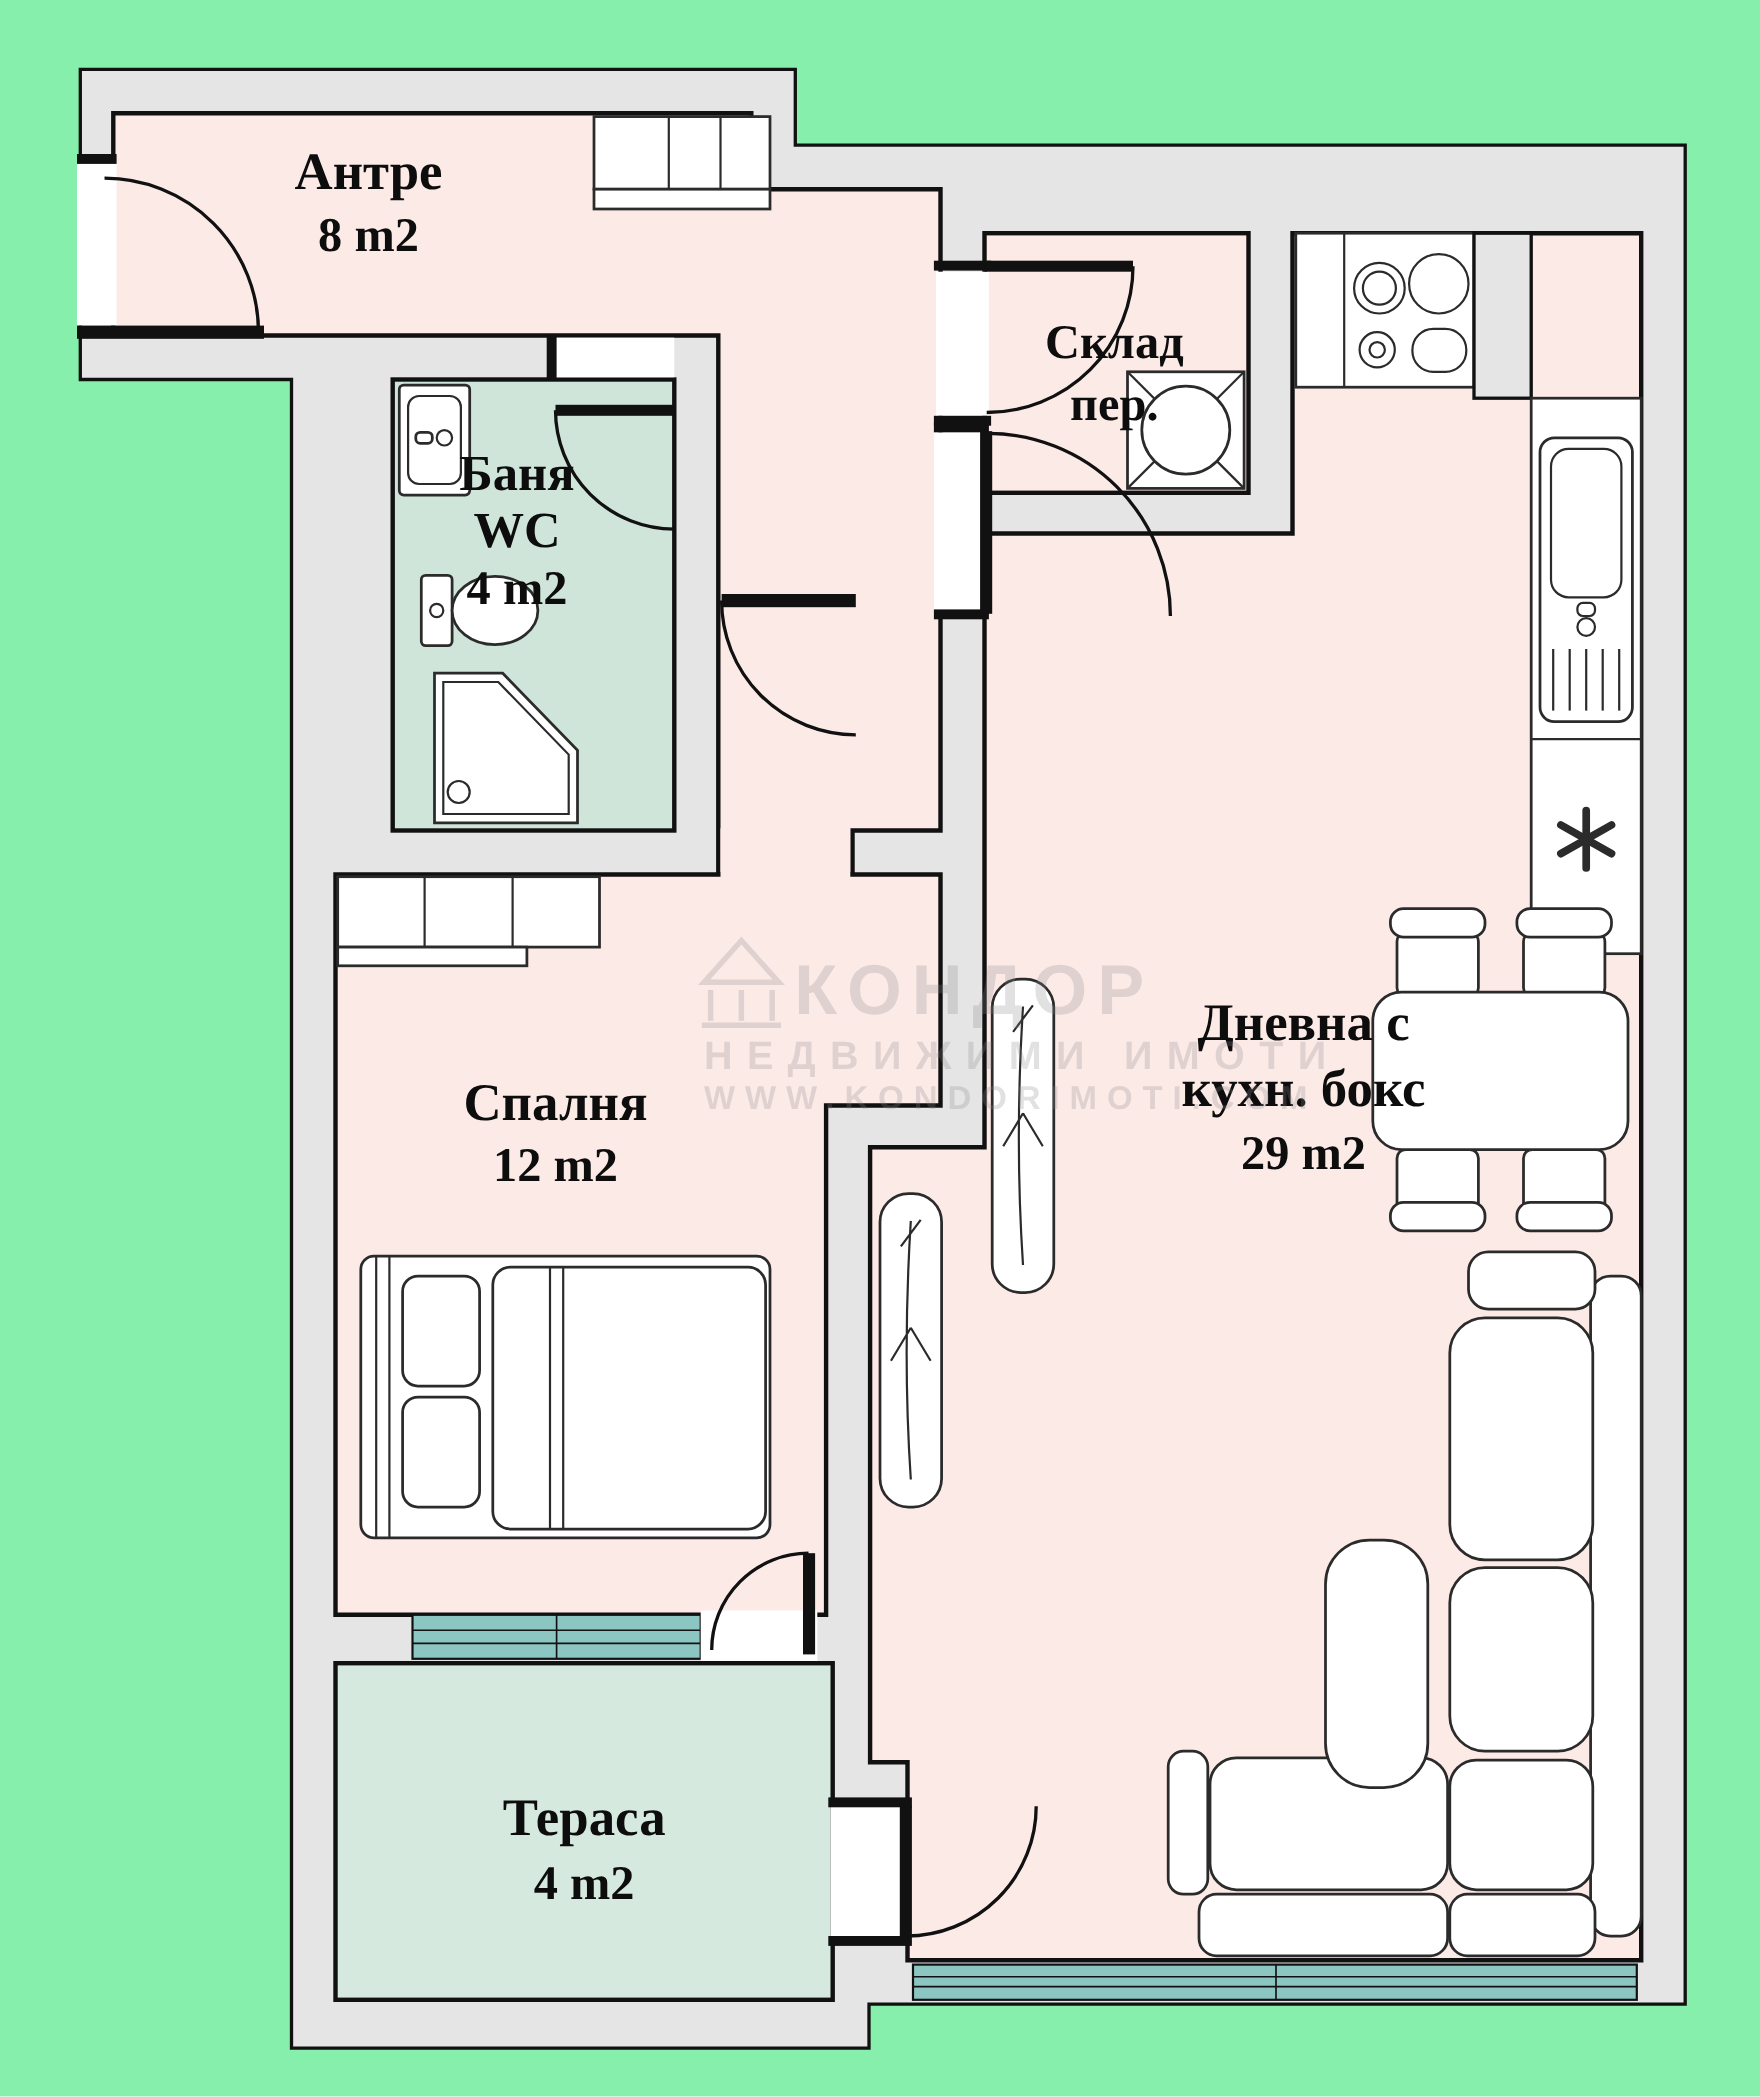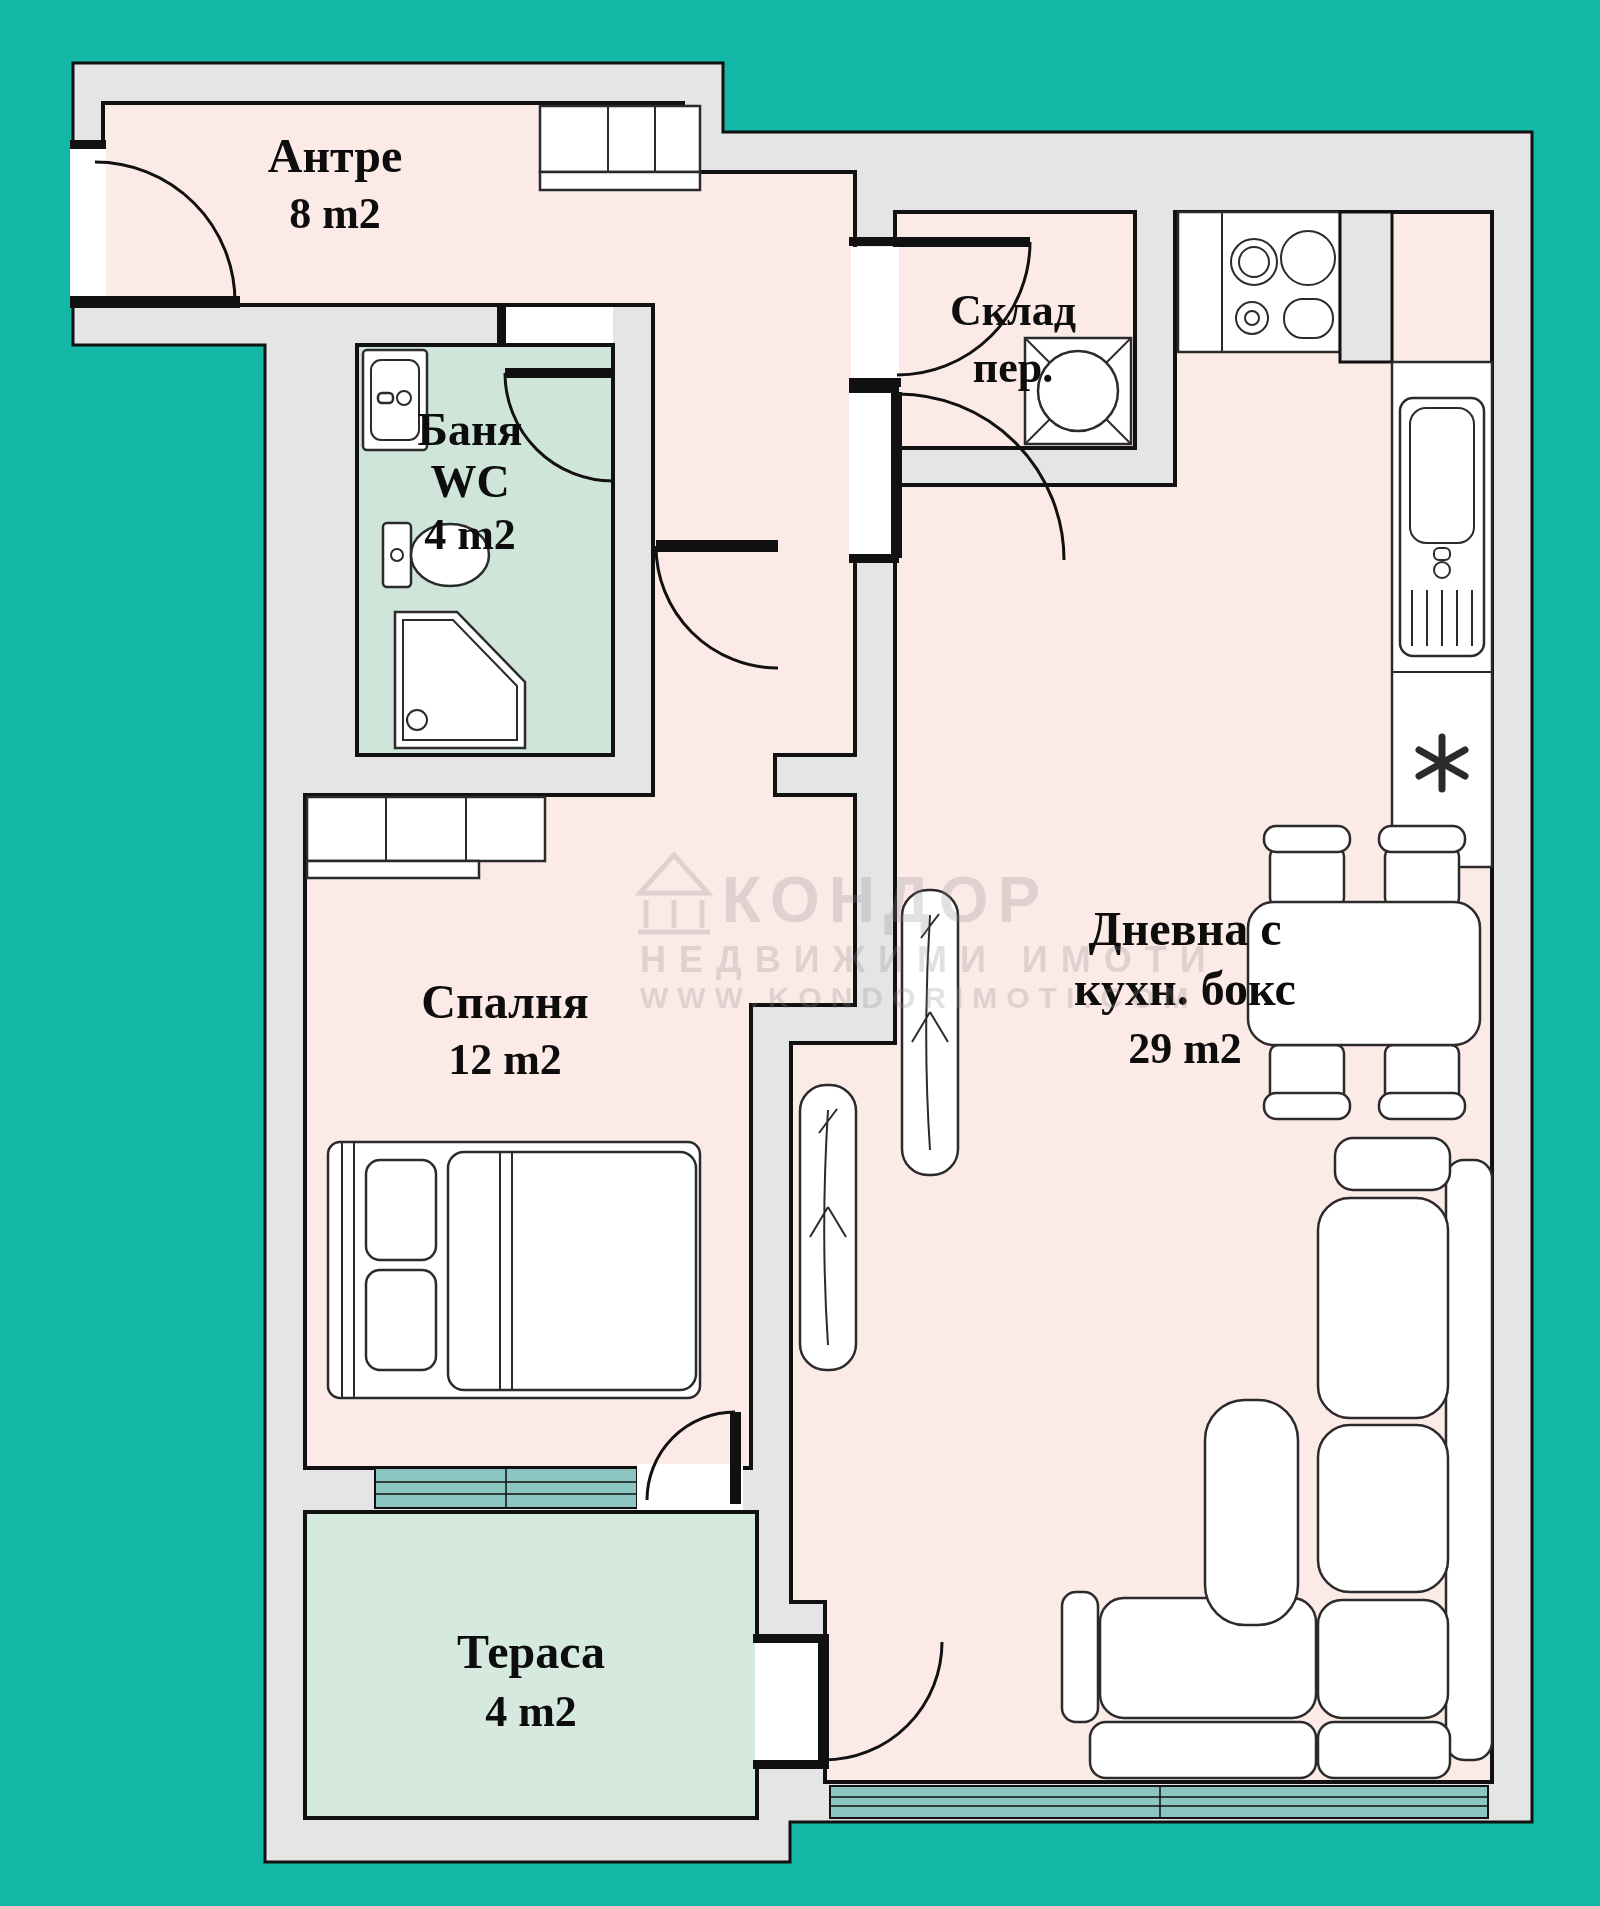--- a/index.html
+++ b/index.html
@@ -1,16 +1,16 @@
 <!DOCTYPE html>
 <html style="--wall_gray: #e4e5e4; --room_pink: #fcEAe7; --wet_room_green: #cfe5da; --terrace_green: #d5e9df; --window_teal: #8cc6c3; --line_black: #111111;"><head>
 <meta charset="utf-8">
 <style>
   html,body{margin:0;padding:0;background:#ffffff;}
-  .stage{width:1600px;height:1906px;position:relative;background:#14b8a6;font-family:"Liberation Serif",serif;}
+  .stage{width:1600px;height:1906px;position:relative;background:#86efac;font-family:"Liberation Serif",serif;}
   svg{display:block;}
   .wall-mass{fill:var(--wall_gray);stroke:var(--line_black);stroke-width:3;}
   .room-pink{fill:var(--room_pink);stroke:var(--line_black);stroke-width:4;}
   .room-green{fill:var(--wet_room_green);stroke:var(--line_black);stroke-width:4;}
   .room-terr{fill:var(--terrace_green);stroke:var(--line_black);stroke-width:4;}
   .win{fill:var(--window_teal);stroke:var(--line_black);stroke-width:2;}
   .win-line{stroke:var(--line_black);stroke-width:1.5;fill:none;}
   .gap{fill:var(--room_pink);stroke:none;}
   .gap-w{fill:#ffffff;stroke:none;}
   .leaf{fill:var(--line_black);stroke:none;}

